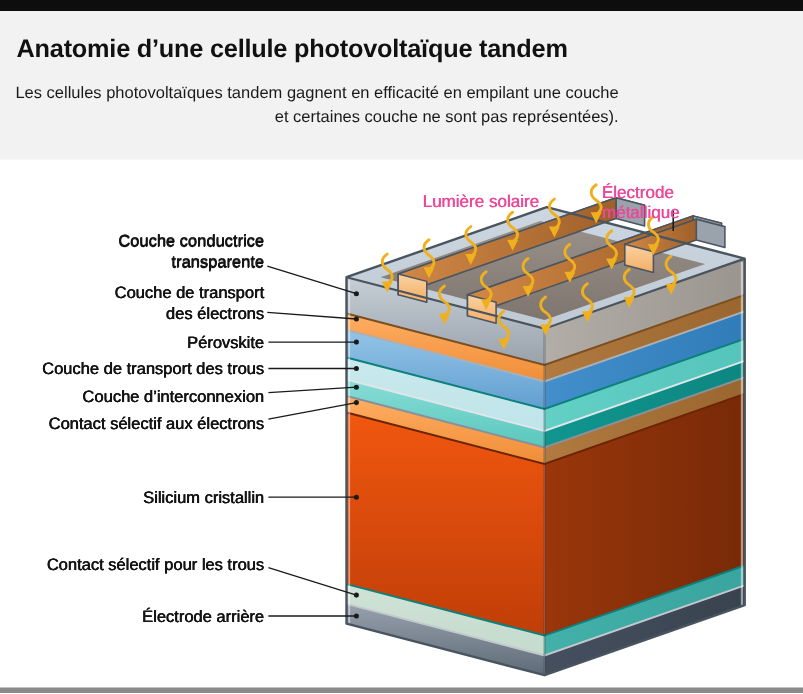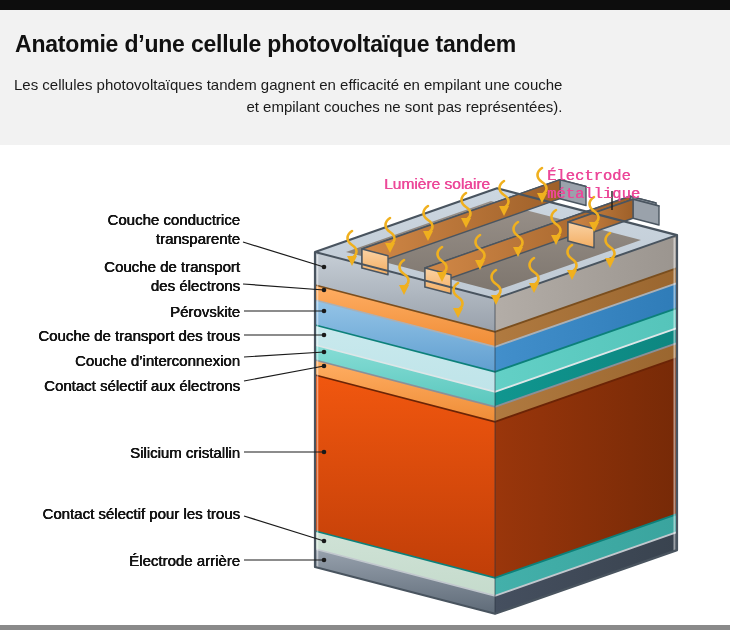--- a/index.html
+++ b/index.html
@@ -11,33 +11,33 @@
          letter-spacing:-0.2px;color:#111;}
   #intro{position:absolute;left:14px;top:64px;font-size:15px;line-height:22px;color:#1A1A1A;text-align:right;}
   #diagram-svg{position:absolute;left:0;top:0;z-index:1;}
   #label-layer{position:absolute;left:0;top:0;width:730px;height:631px;z-index:2;pointer-events:none;}
   .layer-label{position:absolute;width:300px;text-align:right;font-size:15px;line-height:19px;
                color:#141414;white-space:pre-line;
                text-shadow:0.45px 0 0 currentColor, 0 0.3px 0 currentColor;}
   .anno{position:absolute;font-size:15.5px;line-height:18px;color:#ec4899;text-align:left;
         white-space:pre-line;text-shadow:0.45px 0 0 currentColor;margin-top:12px;}
   #anno-sun{left:384px;top:163px;width:260px;}
-  #anno-elec{left:547px;top:155px;width:160px;font-family:Liberation Mono, monospace;}
+  #anno-elec{left:547px;top:155px;width:160px;}
   #bottom-rule{position:absolute;left:0;top:625px;width:730px;height:4.6px;}
 </style>
 </head>
 <body>
 
 <div id="page">
   <div id="top-bar" style="background: rgb(13, 13, 13);"></div>
   <div id="header" style="background: rgb(242, 242, 242);">
     <div id="title">Anatomie d’une cellule photovoltaïque tandem</div>
     <div id="intro">
       <div>Les cellules photovoltaïques tandem gagnent en efficacité en empilant une couche</div>
-      <div>et empilant couches ne sont pas représentées).</div>
+      <div>et certaines couche ne sont pas représentées).</div>
     </div>
   </div>
 
   <svg id="diagram-svg" width="730" height="631" viewBox="0 0 730 631">
       <defs>
         <linearGradient id="gr0" x1="0" y1="0" x2="0" y2="1">
           <stop offset="0%" stop-color="#C6CED6"></stop>
           <stop offset="100%" stop-color="#99A1AB"></stop>
         </linearGradient>
         <linearGradient id="gr1" x1="0" y1="0" x2="1" y2="0">

